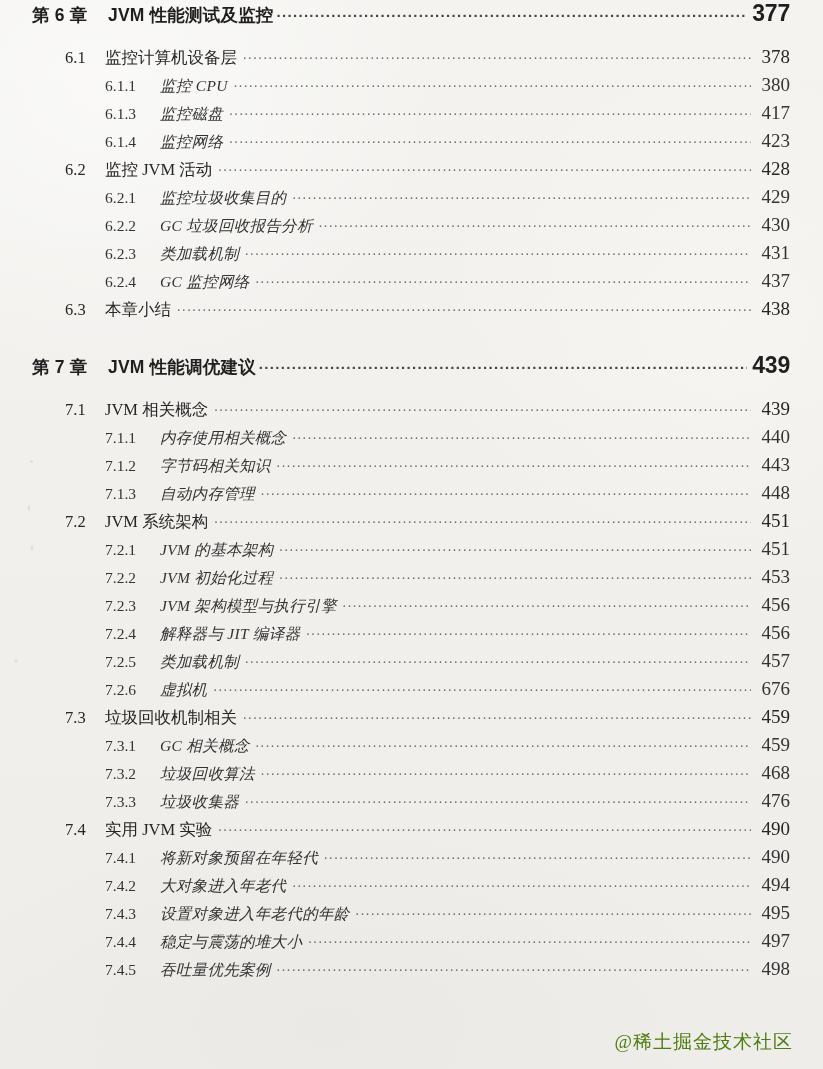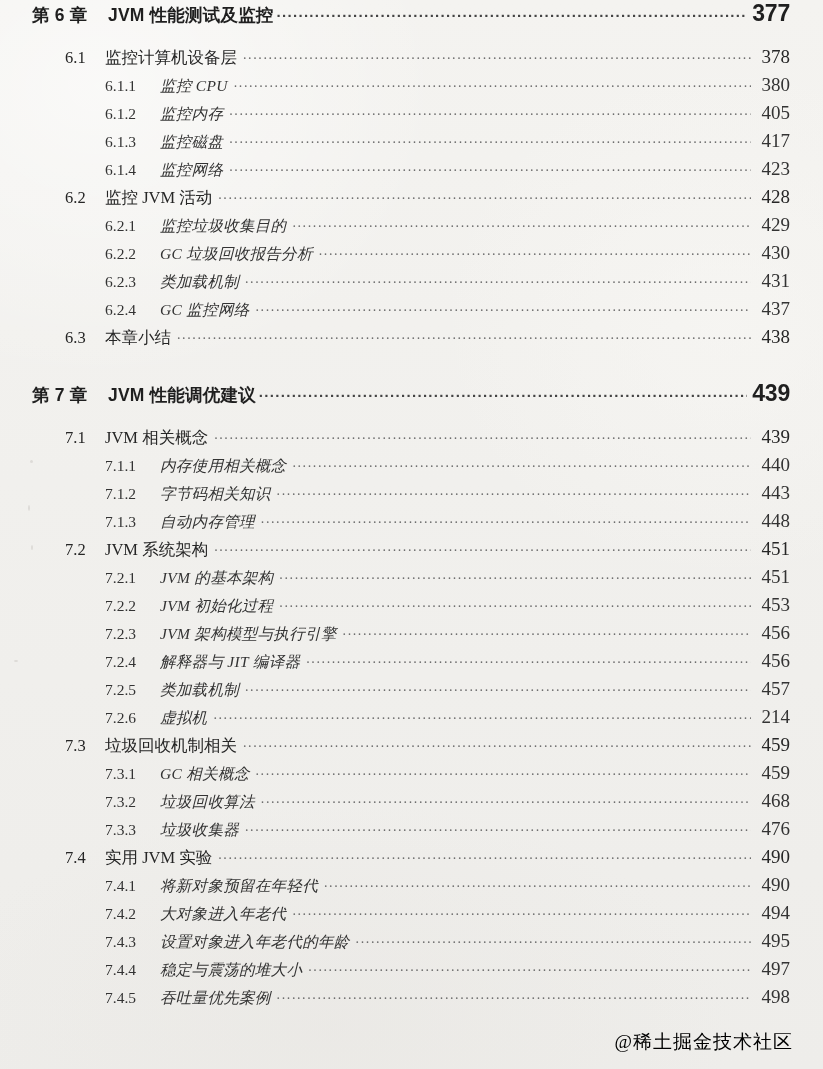--- a/index.html
+++ b/index.html
@@ -150,21 +150,21 @@
   .spacer-after-chapter { height: 12px; }
   .gap-block { height: 26px; }
 
   
   .watermark {
     position: absolute;
     right: 30px;
     bottom: 14px;
     font-family: "Liberation Serif", "DejaVu Serif", serif;
     font-size: 19px;
-    color: #000000;
+    color: #4d7c0f;
     letter-spacing: 1px;
     z-index: 2;
     user-select: none;
   }
 
   
   .speck {
     position: absolute;
     background: #d8d6d2;
     border-radius: 50%;
@@ -198,26 +198,20 @@
         <span class="leader"></span>
         <span class="pageno">378</span>
       </div>
       <div class="row subsection">
         <span class="num">6.1.1</span>
         <span class="title">监控 CPU</span>
         <span class="leader"></span>
         <span class="pageno">380</span>
       </div>
       <div class="row subsection">
-        <span class="num">6.1.2</span>
-        <span class="title">监控内存</span>
-        <span class="leader"></span>
-        <span class="pageno">405</span>
-      </div>
-      <div class="row subsection">
         <span class="num">6.1.3</span>
         <span class="title">监控磁盘</span>
         <span class="leader"></span>
         <span class="pageno">417</span>
       </div>
       <div class="row subsection">
         <span class="num">6.1.4</span>
         <span class="title">监控网络</span>
         <span class="leader"></span>
         <span class="pageno">423</span>
@@ -323,21 +317,21 @@
       <div class="row subsection">
         <span class="num">7.2.5</span>
         <span class="title">类加载机制</span>
         <span class="leader"></span>
         <span class="pageno">457</span>
       </div>
       <div class="row subsection">
         <span class="num">7.2.6</span>
         <span class="title">虚拟机</span>
         <span class="leader"></span>
-        <span class="pageno">214</span>
+        <span class="pageno">676</span>
       </div>
       <div class="row section">
         <span class="num">7.3</span>
         <span class="title">垃圾回收机制相关</span>
         <span class="leader"></span>
         <span class="pageno">459</span>
       </div>
       <div class="row subsection">
         <span class="num">7.3.1</span>
         <span class="title">GC 相关概念</span>

